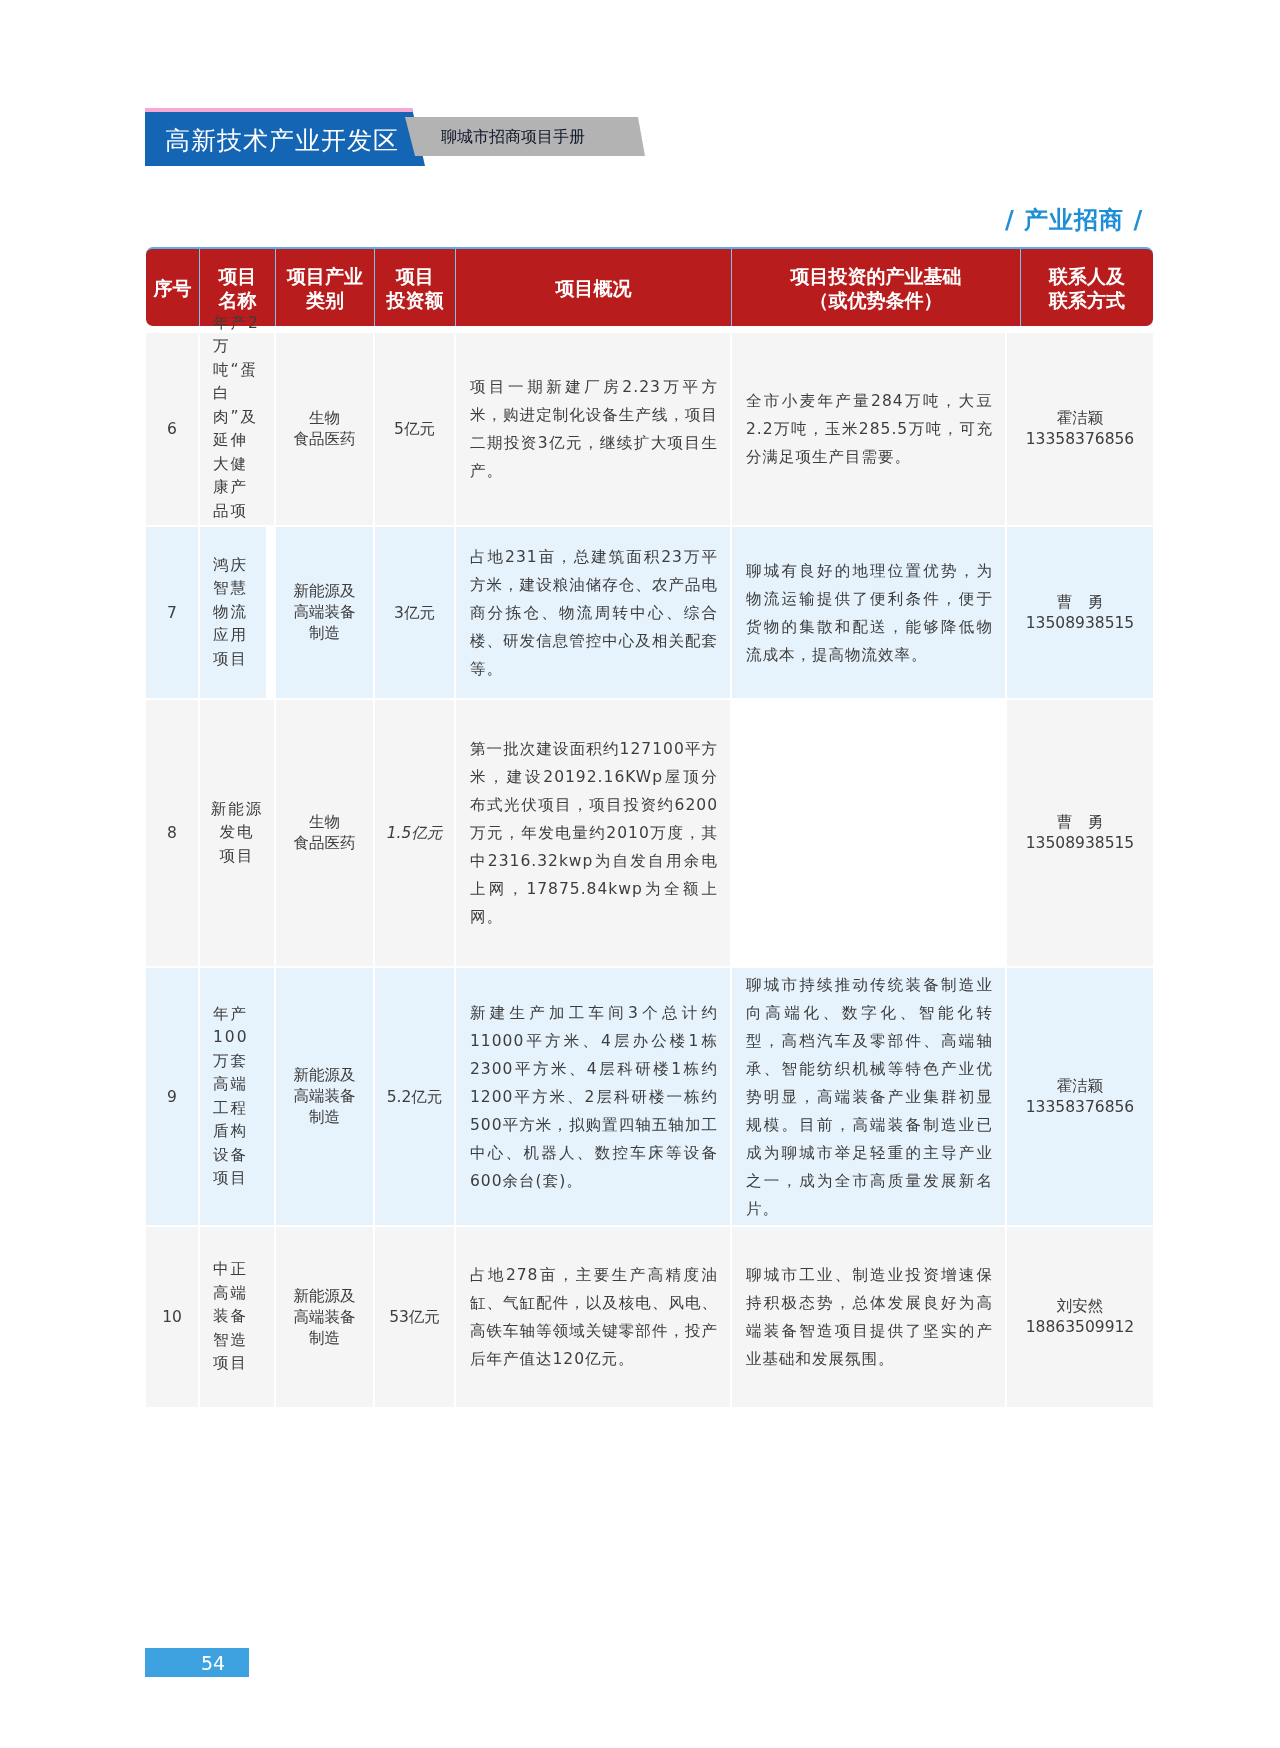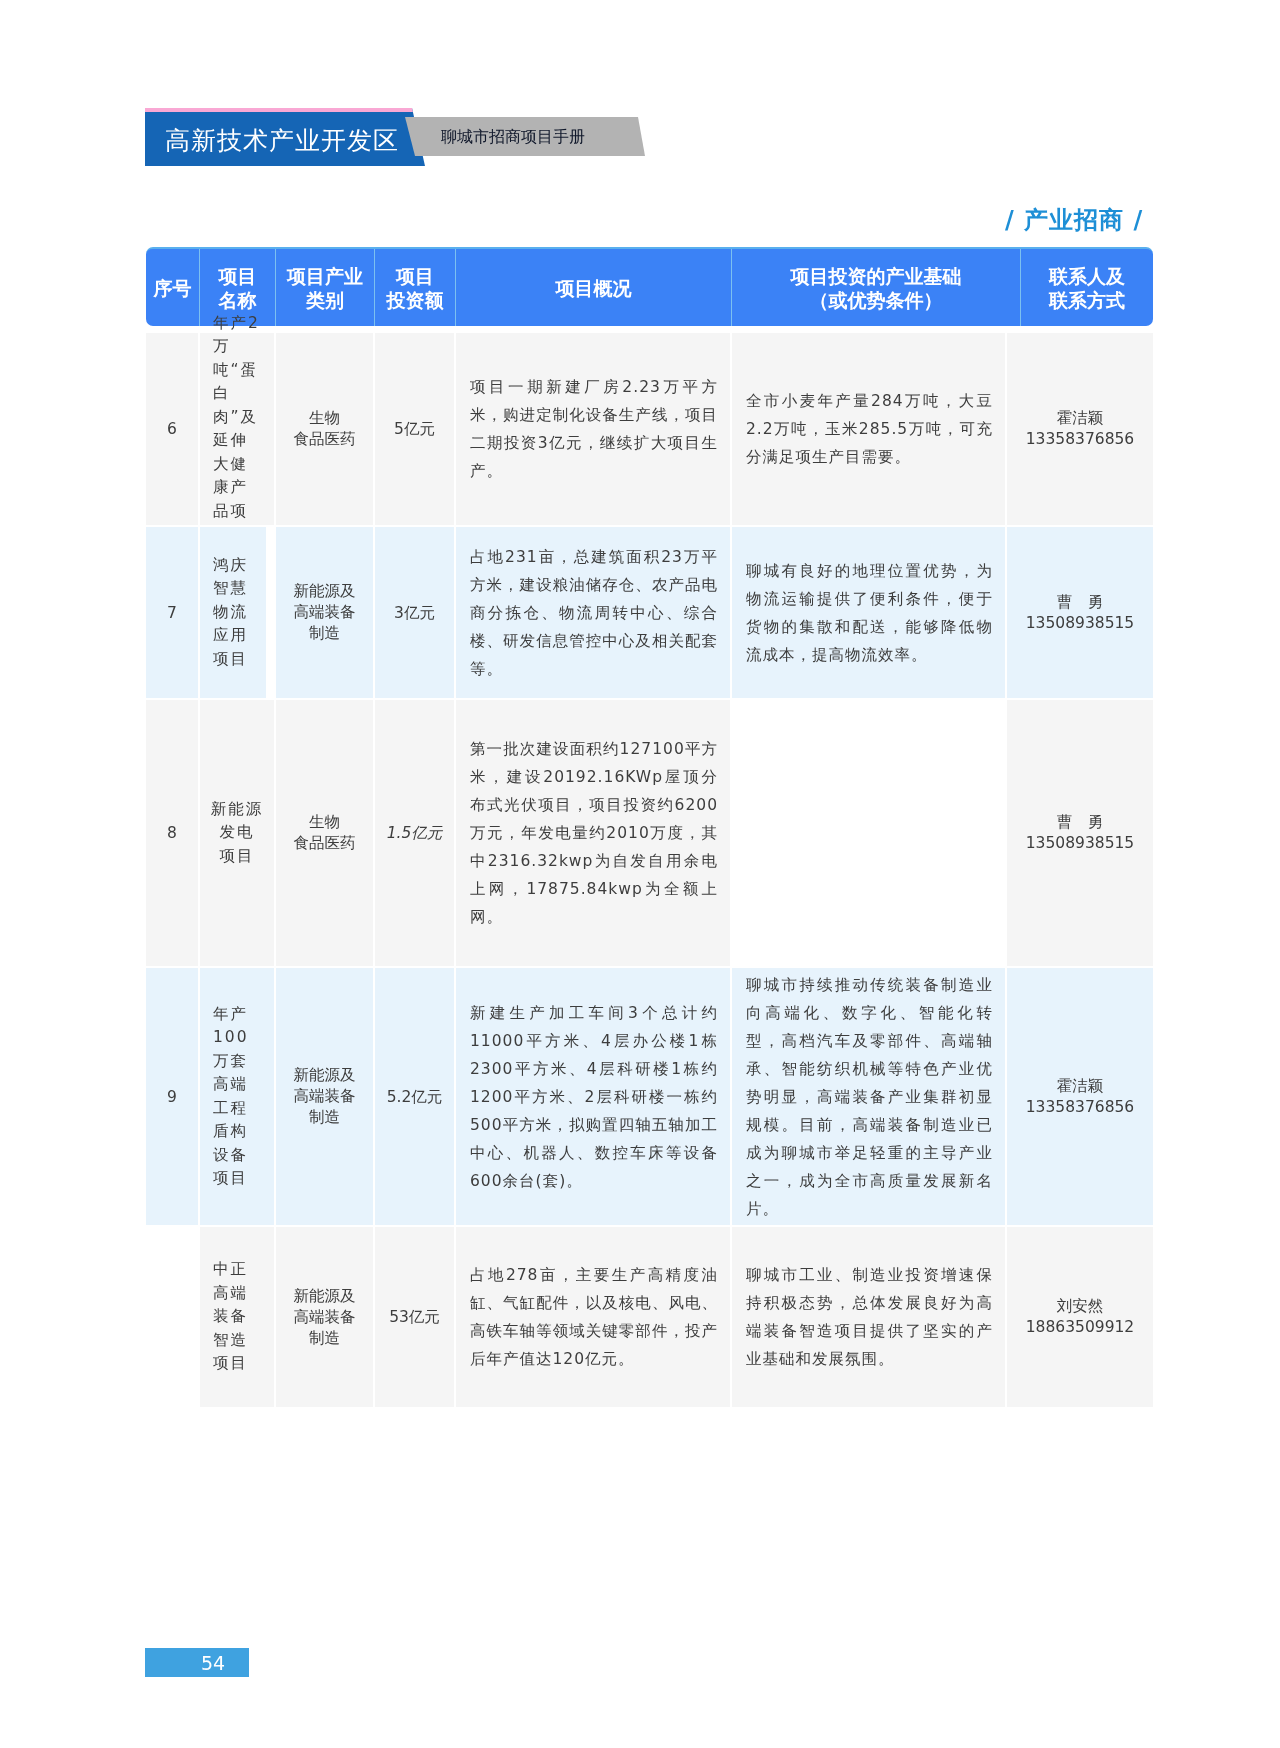--- a/index.html
+++ b/index.html
@@ -11,21 +11,21 @@
     border-top:4px solid #f9a8d4; box-sizing:border-box; }
   .banner-blue span { position:absolute; left:20px; top:12px; font-size:25px; color:#ffffff; letter-spacing:1px; white-space:nowrap; }
   .banner-grey { position:absolute; left:405px; top:117px; width:240px; height:39px;
     background:#b3b3b3; clip-path:polygon(0 0, 233px 0, 240px 39px, 10px 39px); }
   .banner-grey span { position:absolute; left:36px; top:10px; font-size:16px; color:#0f172a; white-space:nowrap; }
 
   .section-tag { position:absolute; left:1005px; top:204px; font-size:24px; font-weight:bold; color:#1e8fd6; white-space:nowrap; letter-spacing:1px; }
 
   
   .thead { position:absolute; left:146px; top:247px; width:1007px; height:79px;
-    background:#3b82f6; border-radius:7px; border-top:2px solid #5ab0ee; box-sizing:border-box; overflow:hidden; }
+    background:#b91c1c; border-radius:7px; border-top:2px solid #5ab0ee; box-sizing:border-box; overflow:hidden; }
   .th { position:absolute; top:0; height:100%; display:flex; align-items:center; justify-content:center;
     text-align:center; color:#ffffff; font-weight:bold; font-size:19px; line-height:24px;
     border-right:1.5px solid #7cc0f0; box-sizing:border-box; }
   .th:last-child { border-right:none; }
 
   .row { position:absolute; left:146px; width:1007px; }
   .row.grey .cell { background:#f5f5f5; }
   .row.blue .cell { background:#e7f3fc; }
   .cell { position:absolute; top:0; height:100%; box-sizing:border-box; display:flex; align-items:center;
     font-size:15.5px; line-height:28px; color:#3d3d3d; border-right:2px solid #ffffff; }
@@ -177,20 +177,23 @@
     </div>
   <div class="cell left desc" style="left:586px;width:275px;">
       <span class="txt">聊城市持续推动传统装备制造业向高端化、数字化、智能化转型，高档汽车及零部件、高端轴承、智能纺织机械等特色产业优势明显，高端装备产业集群初显规模。目前，高端装备制造业已成为聊城市举足轻重的主导产业之一，成为全市高质量发展新名片。</span>
     </div>
   <div class="cell center contact" style="left:861px;width:146px;">
     <span class="txt"><span>霍洁颖</span><br><span>13358376856</span></span>
   </div>
 </div>
 
 <div class="row grey" style="top:1227px;height:180px;">
+  <div class="cell center" style="left:0;width:54px;">
+      <span class="txt">10</span>
+    </div>
   <div class="cell name" style="left:54px;width:76px;">
       <span class="txt">中正高端装备智造项目</span>
     </div>
   <div class="cell center cat" style="left:130px;width:99px;">
       <span class="txt">新能源及
 高端装备
 制造</span>
     </div>
   <div class="cell center" style="left:229px;width:81px;">
       <span class="txt">53亿元</span>

